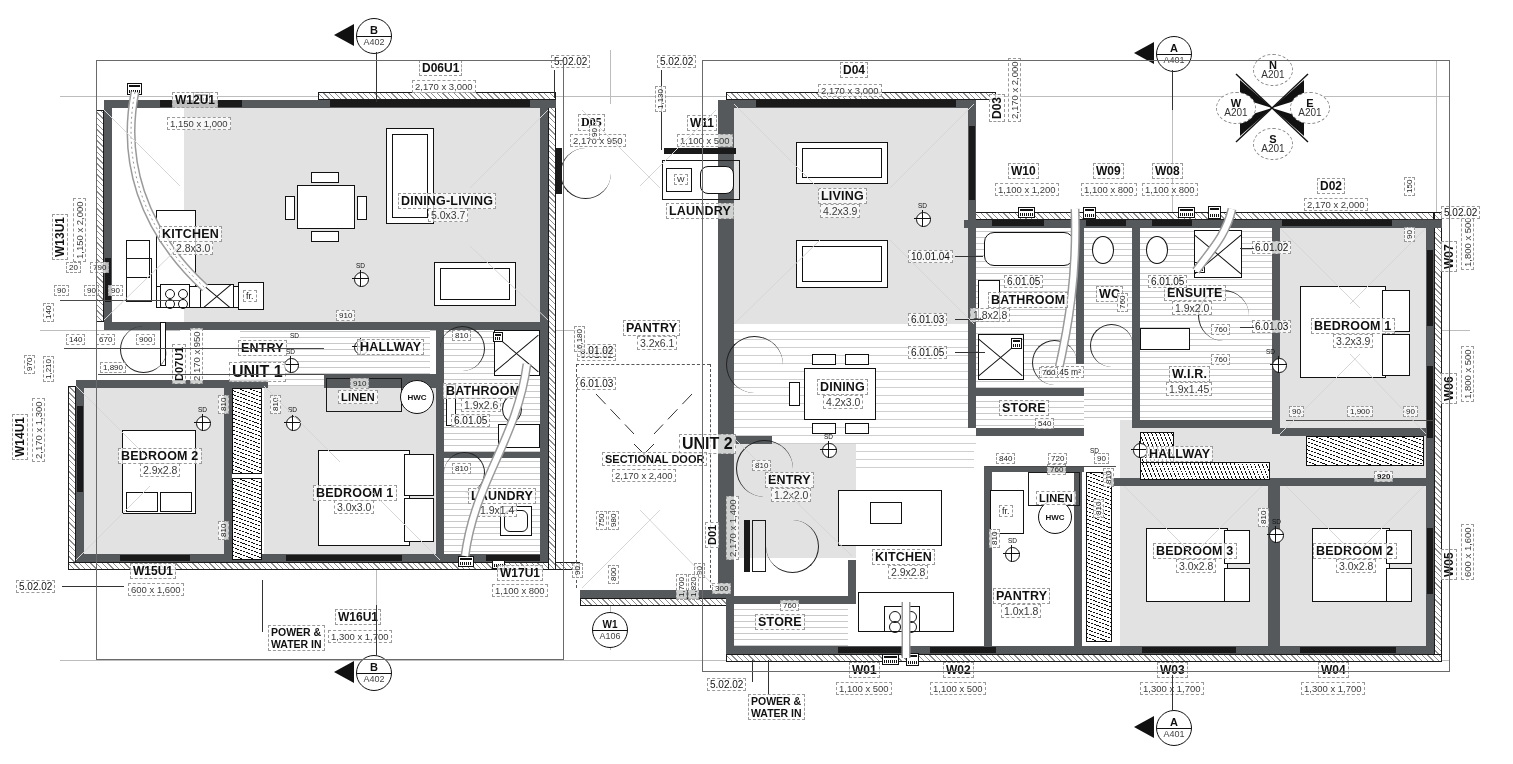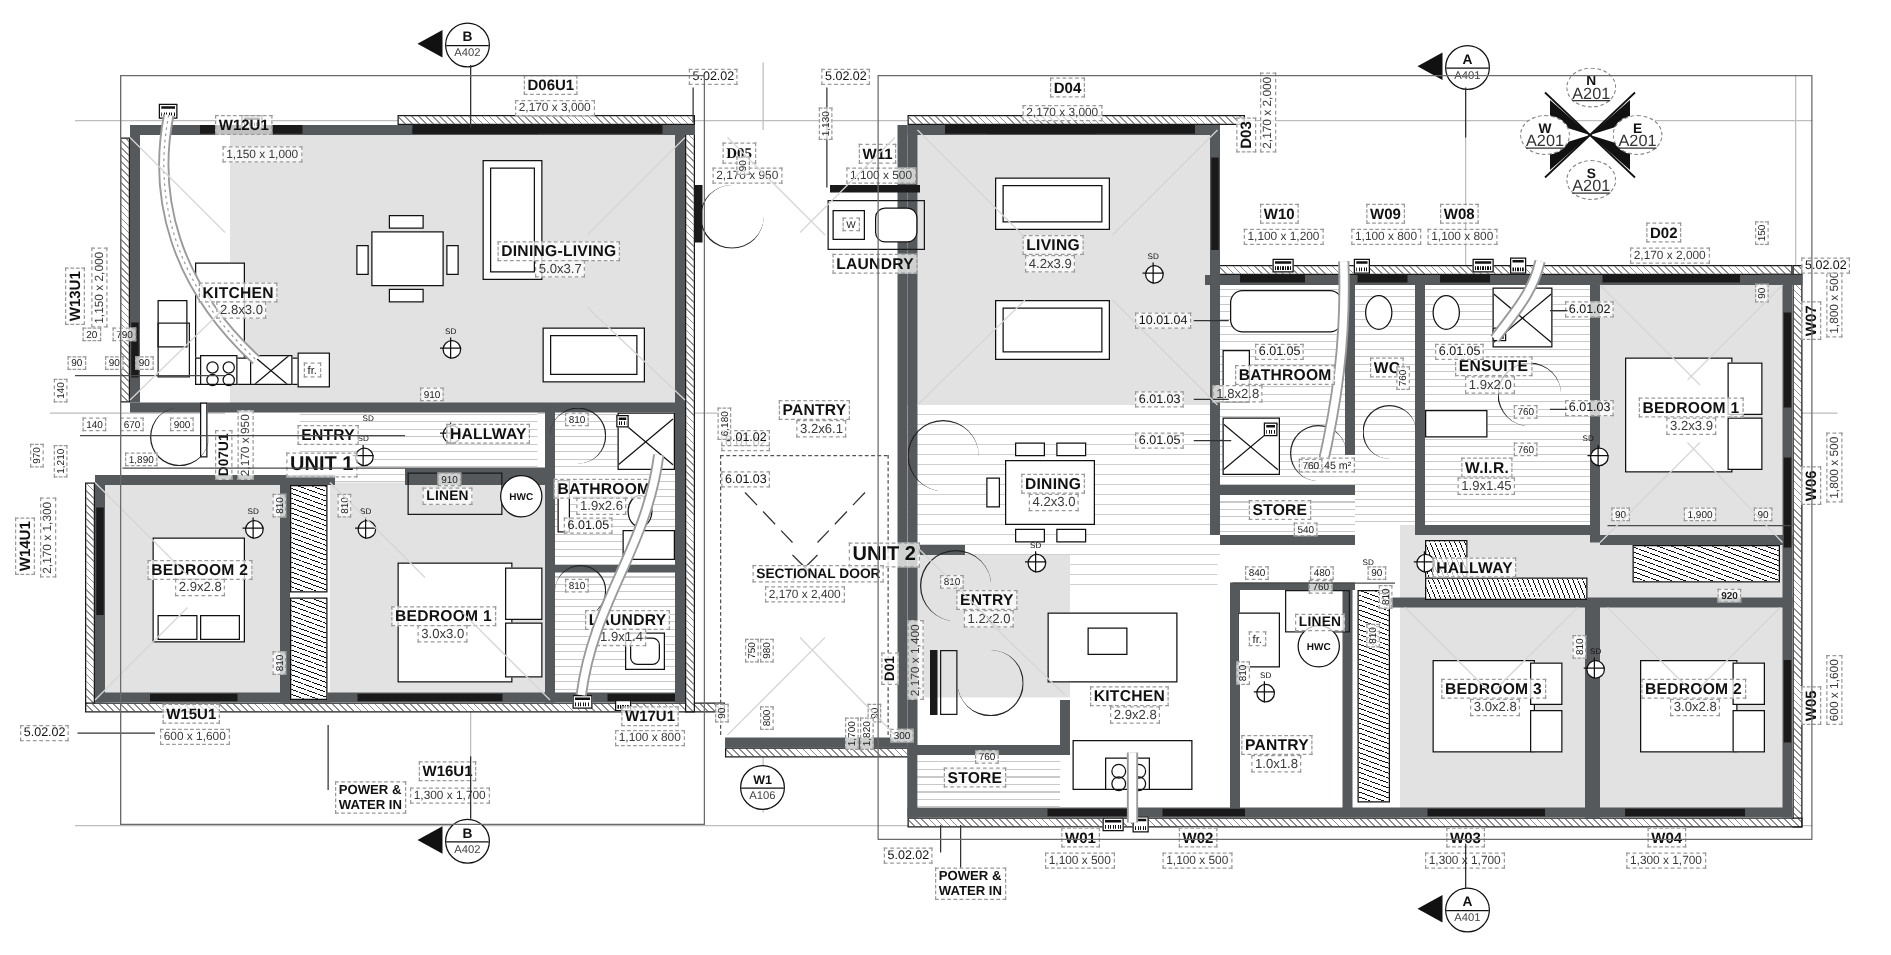--- a/index.html
+++ b/index.html
@@ -89,21 +89,21 @@
     display:flex;flex-direction:column;align-items:center;justify-content:center;line-height:11px;}
   .secmark .top{font-size:11px;font-weight:700;color:#111;}
   .secmark .bot{font-size:9px;color:#444;border-top:1px solid #111;width:100%;text-align:center;}
   .tri{position:absolute;width:0;height:0;}
 
   
   .compass{position:absolute;width:100px;height:100px;}
   .cbub{position:absolute;width:38px;height:30px;border-radius:50%;border:1px dashed #8a8a8a;background:#fff;
     display:flex;flex-direction:column;align-items:center;justify-content:center;line-height:10px;}
   .cbub .l{font-size:11px;font-weight:700;color:#111;}
-  .cbub .s{font-size:13px;color:#333;text-decoration:underline;}
+  .cbub .s{font-size:10px;color:#333;}
 
   
   .hob{position:absolute;border:1px solid #111;background:#fff;box-sizing:border-box;}
   .ring{position:absolute;border:1px solid #111;border-radius:50%;}
   .chair{position:absolute;border:1px solid #111;background:#fff;box-sizing:border-box;}
   .sofa{position:absolute;border:1.4px solid #111;background:#fff;box-sizing:border-box;}
   .meter{position:absolute;border:1.3px solid #111;background:#fff;box-sizing:border-box;}
   .meter i{position:absolute;left:1px;right:1px;top:1px;height:2px;background:#111;}
   .meter b{position:absolute;left:1px;right:1px;bottom:1px;height:3px;
     background:repeating-linear-gradient(90deg,#111 0 1px,#fff 1px 2px);}
@@ -502,21 +502,21 @@
   <div class="room-name dashbox" style="left:1153px;top:543px;">BEDROOM 3</div>
   <div class="room-dim dashbox" style="left:1176px;top:559px;">3.0x2.8</div>
   <div class="room-name dashbox" style="left:1313px;top:543px;">BEDROOM 2</div>
   <div class="room-dim dashbox" style="left:1336px;top:559px;">3.0x2.8</div>
   <div class="unit dashbox" style="left:679px;top:434px;">UNIT 2</div>
   <div class="note dashbox" style="left:602px;top:452px;font-size:11px;">SECTIONAL DOOR</div>
   <div class="tag-dim dashbox" style="left:612px;top:469px;">2,170 x 2,400</div>
   <div class="tiny dashbox" style="left:1041px;top:366px;font-size:8.5px;">111.45 m²</div>
 
   <div class="tag dashbox" style="left:172px;top:92px;">W12U1</div>
-  <div class="tag-dim dashbox" style="left:178px;top:117px;">1,150 x 1,000</div>
+  <div class="tag-dim dashbox" style="left:167px;top:117px;">1,150 x 1,000</div>
   <div class="tag dashbox vert" style="left:52px;top:260px;">W13U1</div>
   <div class="tag-dim dashbox vert" style="left:73px;top:262px;">1,150 x 2,000</div>
   <div class="tag dashbox vert" style="left:12px;top:460px;">W14U1</div>
   <div class="tag-dim dashbox vert" style="left:32px;top:462px;">2,170 x 1,300</div>
   <div class="tag dashbox" style="left:130px;top:563px;">W15U1</div>
   <div class="tag-dim dashbox" style="left:128px;top:583px;">600 x 1,600</div>
   <div class="tag dashbox" style="left:335px;top:609px;">W16U1</div>
   <div class="tag-dim dashbox" style="left:328px;top:630px;">1,300 x 1,700</div>
   <div class="tag dashbox" style="left:497px;top:565px;">W17U1</div>
   <div class="tag-dim dashbox" style="left:492px;top:584px;">1,100 x 800</div>
@@ -617,21 +617,21 @@
   <div class="dimtxt dashbox" style="left:712px;top:583px;">300</div>
   <div class="dimtxt dashbox vert" style="left:655px;top:112px;">1,130</div>
   <div class="dimtxt dashbox vert" style="left:589px;top:140px;">90</div>
   <div class="dimtxt dashbox" style="left:752px;top:460px;">810</div>
   <div class="dimtxt dashbox" style="left:1039px;top:367px;">760</div>
   <div class="dimtxt dashbox vert" style="left:1117px;top:312px;">760</div>
   <div class="dimtxt dashbox" style="left:1211px;top:324px;">760</div>
   <div class="dimtxt dashbox" style="left:1211px;top:354px;">760</div>
   <div class="dimtxt dashbox" style="left:1035px;top:418px;">540</div>
   <div class="dimtxt dashbox" style="left:996px;top:453px;">840</div>
-  <div class="dimtxt dashbox" style="left:1048px;top:453px;">480</div>
+  <div class="dimtxt dashbox" style="left:1048px;top:453px;">720</div>
   <div class="dimtxt dashbox" style="left:1094px;top:453px;">90</div>
   <div class="dimtxt dashbox" style="left:1347px;top:406px;">1,900</div>
   <div class="dimtxt dashbox" style="left:1289px;top:406px;">90</div>
   <div class="dimtxt dashbox" style="left:1403px;top:406px;">90</div>
   <div class="dimtxt dashbox" style="left:1374px;top:471px;font-weight:bold;">920</div>
   <div class="dimtxt dashbox vert" style="left:1258px;top:527px;">810</div>
   <div class="dimtxt dashbox vert" style="left:1093px;top:518px;">810</div>
   <div class="dimtxt dashbox vert" style="left:1103px;top:487px;">810</div>
   <div class="dimtxt dashbox vert" style="left:989px;top:548px;">810</div>
   <div class="dimtxt dashbox vert" style="left:1404px;top:196px;">150</div>

